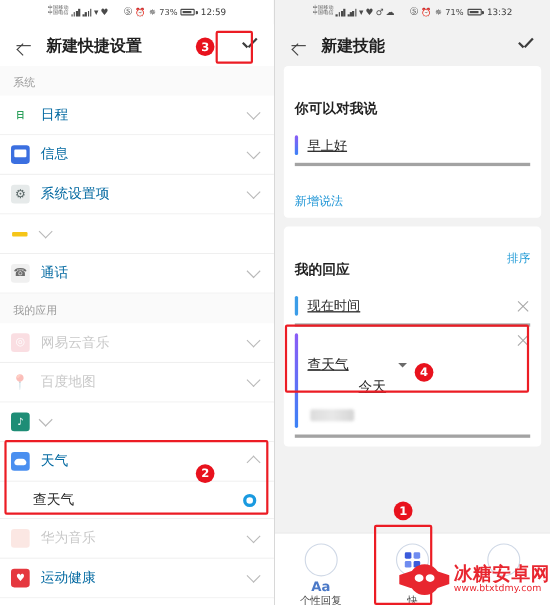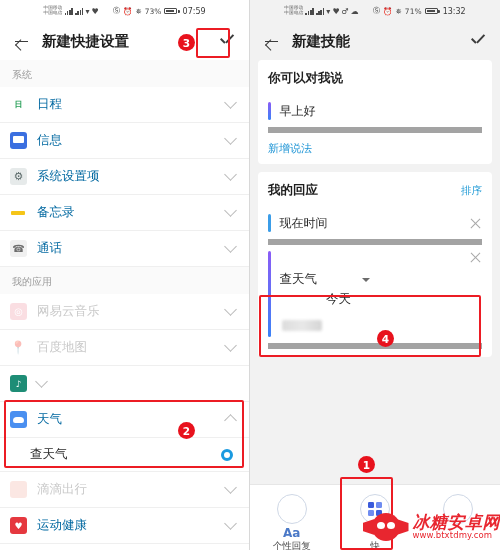--- a/index.html
+++ b/index.html
@@ -88,32 +88,32 @@
   .ico-weather { background:#4a8ff0; }
   .ico-weather::after { content:""; position:absolute; left:3px; top:6px; width:11px; height:6px;
                         background:#fff; border-radius: 5px 5px 3px 3px; }
   .ico-didi { background:#f4b9ae; border-radius:50%; }
   .ico-health { background:#e5383f; color:#fff; font-size:9px; display:flex; align-items:center; justify-content:center; }
 
   
   .rp-body { padding: 0 8px; }
   .card { background:#fff; border-radius: 4px; padding: 10px 10px 8px 10px; margin-bottom: 8px; }
   .card-title-row { display:flex; align-items:center; justify-content:space-between; margin-bottom: 8px; }
-  .card-title { font-size: 12.5px; font-weight: 700; color:#1f1f1f; }
+  .card-title { font-size: 12.5px; font-weight: 700; color:#1f1f1f;margin-top:21px; }
   .card-action { font-size: 10.5px; color:#1f9ad6; cursor:pointer;text-align:center; }
-  .entry { display:flex; align-items:center; border-bottom:6px solid #a3a3a3;
-           padding: 7px 0 7px 0; position: relative; }
+  .entry { display:flex; align-items:center; border-bottom:3px solid #a3a3a3;
+           padding: 7px 0 7px 0; position: relative; text-decoration: underline; }
   .bar-accent { width: 2.5px; align-self: stretch; border-radius:2px; margin-right:9px;
                 background: linear-gradient(#8b5cf6,#3b82f6); min-height: 18px; }
   .bar-accent.blue { background:#3b9de8; }
   .entry .etext { flex:1; font-size: 12px; color:#2b2b2b; }
   .x-btn { width: 13px; height: 13px; position: relative; cursor:pointer; flex:0 0 auto; }
   .x-btn::before, .x-btn::after { content:""; position:absolute; left:0; top:6px; width:13px; height:1.2px; background:#a8a8a8; }
   .x-btn::before { transform: rotate(45deg); } .x-btn::after { transform: rotate(-45deg); }
-  .link-add { font-size: 11px; color:#2196d6; margin-top: 8px; display:inline-block; cursor:pointer; }
+  .link-add { font-size: 11px; color:#2196d6; margin-top: 24px; display:inline-block; cursor:pointer; }
 
   .wcard { display:flex; align-items: stretch; padding: 6px 0; }
   .wbody { flex:1; }
   .wtop { display:flex; align-items:center; gap: 9px; }
   .wname { font-size: 12.5px; color:#2b2b2b; }
   .wsel { font-size: 12.5px; color:#2b2b2b;margin-top:40px; }
   .caret { width:0;height:0;border-left:4px solid transparent;border-right:4px solid transparent;
            border-top:4.5px solid #6b6b6b; display:inline-block; margin-left:2px;}
   .blurred { height: 11px; width: 40px; margin: 12px 0 6px 2px; border-radius:2px;
              background: linear-gradient(90deg,#dcdcdc,#e8e8e8,#d5d5d5); filter: blur(1.6px); }
@@ -139,21 +139,21 @@
   
   .watermark { position:absolute; right: 0px; bottom: 6px; display:flex; align-items:center; gap:4px; z-index: 40; }
   .wm-candy { width: 46px; height: 34px; position: relative; }
   .wm-ball { position:absolute; left: 9px; top: 3px; width: 28px; height:28px; border-radius:50%; background:#e8262f; }
   .wm-eye { position:absolute; top:12px; width:8px; height:7px; border-radius:50%; background:#fff; }
   .wm-eye.l { left: 14px; } .wm-eye.r { left: 24px; }
   .wm-wrapL, .wm-wrapR { position:absolute; top:9px; width:12px; height:16px; background:#e8262f; }
   .wm-wrapL { left:0; clip-path: polygon(100% 0, 0 25%, 0 75%, 100% 100%); }
   .wm-wrapR { right:0; clip-path: polygon(0 0, 100% 25%, 100% 75%, 0 100%); }
   .wm-text { display:flex; flex-direction:column; line-height:1.05; }
-  .wm-cn { font-size: 17px; font-weight: 800; color:#e8262f; letter-spacing: .5px; font-style: italic; }
+  .wm-cn { font-size: 17px; font-weight: 800; color:#e8262f; letter-spacing: .5px; }
   .wm-url { font-size: 8.5px; color:#e8262f; letter-spacing: .1px; }
 </style>
 </head>
 <body>
 
 <div class="screens">
 
   <div class="panel panel-left">
 
     <div class="statusbar">
@@ -179,21 +179,21 @@
       </div>
       <div class="sb-right">
         <span>Ⓢ</span>
         <span>⏰</span>
         <span>✵</span>
         <span>73%</span>
         <span class="batt">
             <span class="batt-body"></span>
             <span class="batt-cap"></span>
           </span>
-        <span class="clock">07:59</span>
+        <span class="clock">12:59</span>
       </div>
     </div>
 
     <div class="appbar">
       <div class="back-arrow"></div>
       <div class="appbar-title">新建快捷设置</div>
       <div class="check-mark"></div>
     </div>
 
     <div class="list-scroll">
@@ -213,21 +213,20 @@
       </div>
 
       <div class="row">
         <span class="ico ico-gear">⚙</span>
         <span class="label">系统设置项</span>
         <span class="chev"></span>
       </div>
 
       <div class="row">
         <span class="ico ico-note"></span>
-        <span class="label">备忘录</span>
         <span class="chev"></span>
       </div>
 
       <div class="row">
         <span class="ico ico-call">☎</span>
         <span class="label">通话</span>
         <span class="chev"></span>
       </div>
 
       <div class="group-head">我的应用</div>
@@ -255,21 +254,21 @@
         <span class="chev up"></span>
       </div>
 
       <div class="sub-row">
         <span class="label">查天气</span>
         <span class="radio-on"></span>
       </div>
 
       <div class="row dim">
         <span class="ico ico-didi"></span>
-        <span class="label">滴滴出行</span>
+        <span class="label">华为音乐</span>
         <span class="chev"></span>
       </div>
 
       <div class="row">
         <span class="ico ico-health">♥</span>
         <span class="label">运动健康</span>
         <span class="chev"></span>
       </div>
 
       <div class="row dim">

